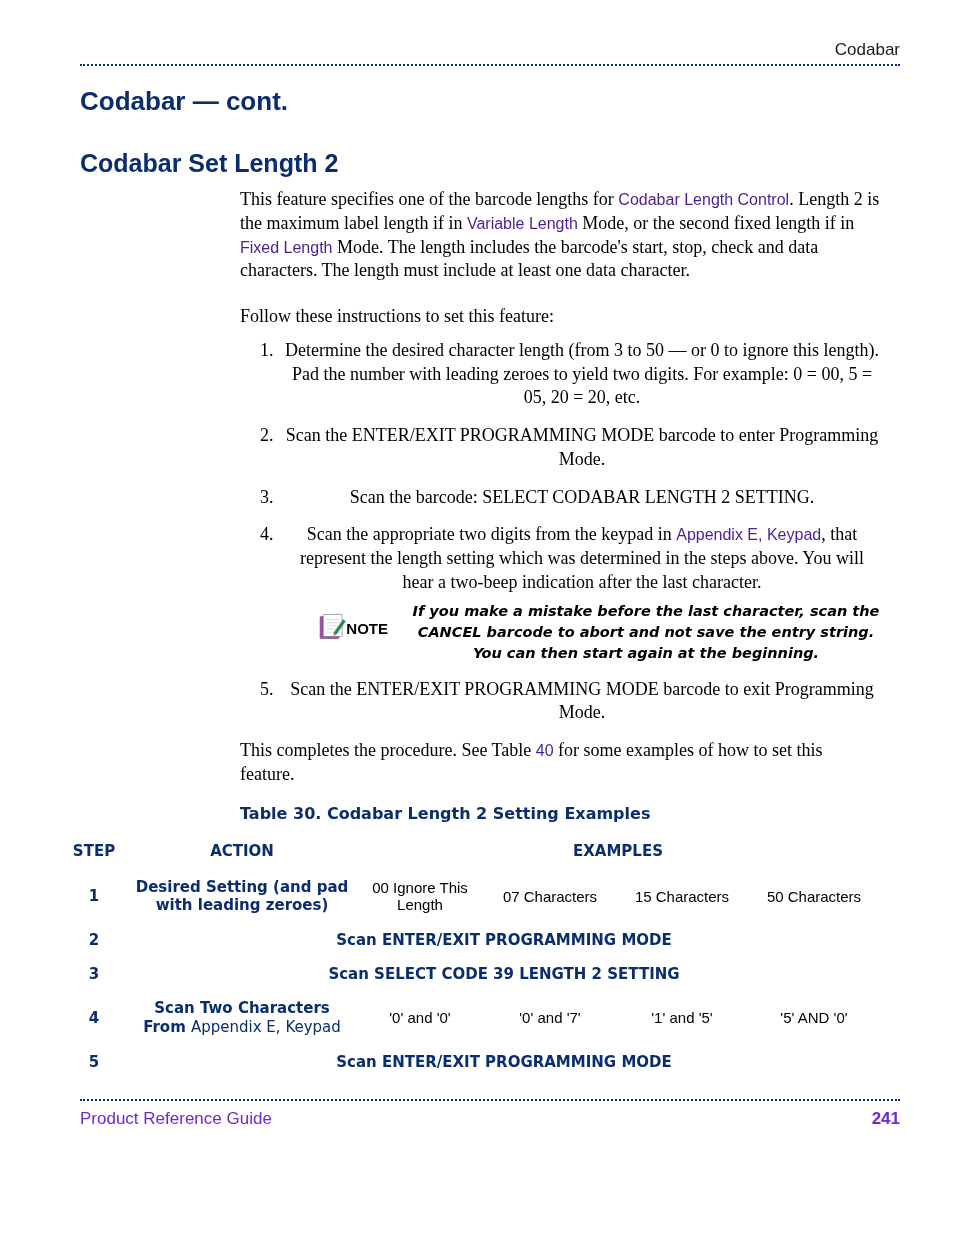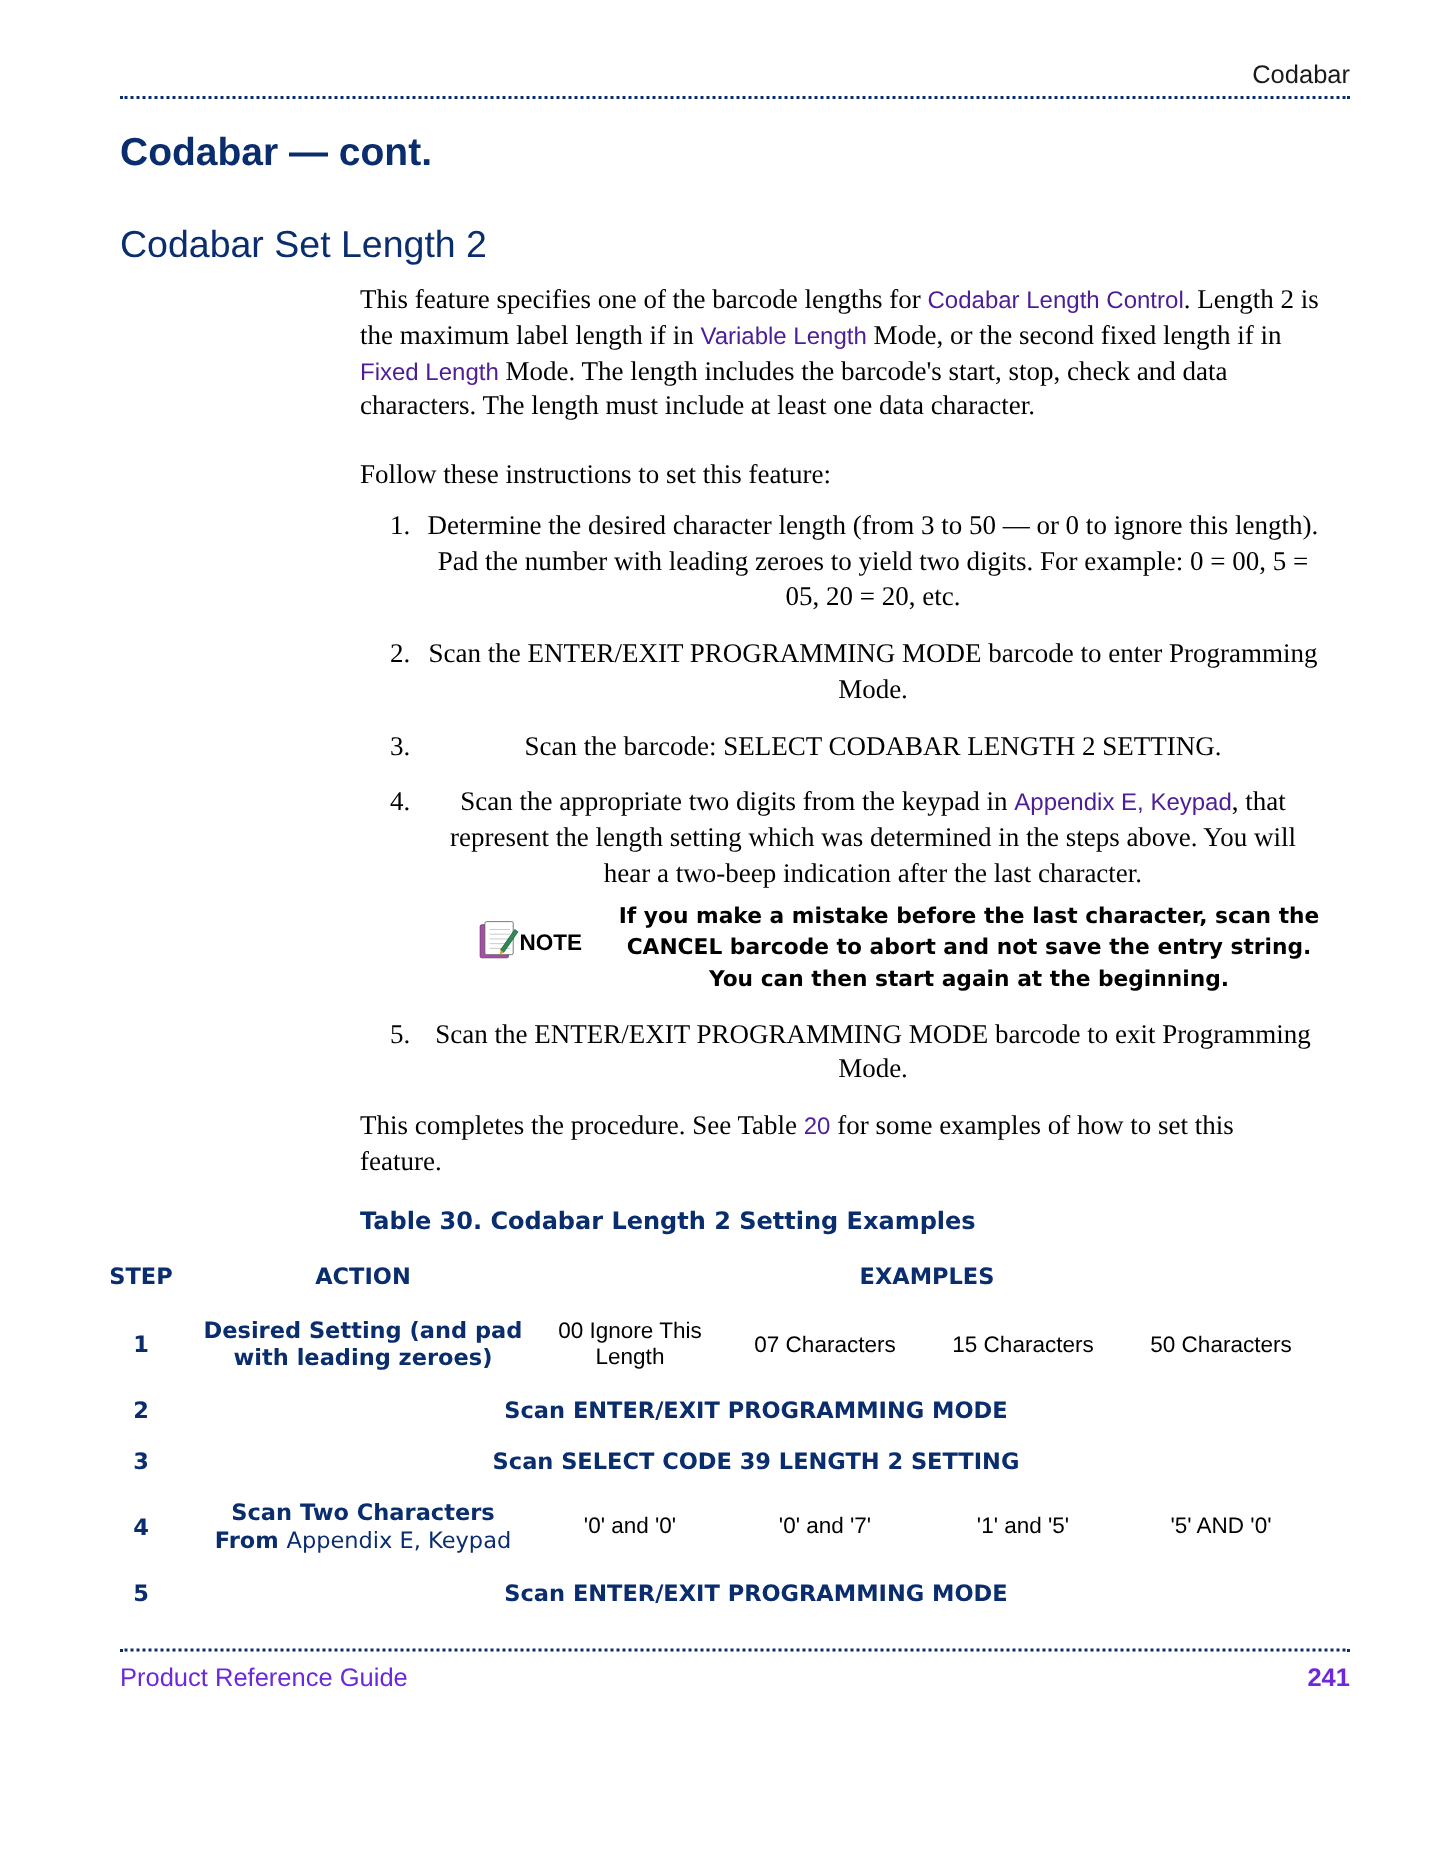--- a/index.html
+++ b/index.html
@@ -35,21 +35,21 @@
   }
   .h-cont {
     font-family: "Myriad Pro", "Segoe UI", Arial, sans-serif;
     font-weight: 700;
     color: #0a2d6e;
     font-size: 26px;
     margin: 0 0 32px 0;
   }
   .h-section {
     font-family: "Myriad Pro", "Segoe UI", Arial, sans-serif;
-    font-weight: 400;
+    font-weight: 700;
     color: #0a2d6e;
     font-size: 25px;
     margin: 16px 0 10px 0;
   }
   .body-block {
     margin-left: 160px;
     width: 640px;
     font-size: 18px;
     line-height: 1.32;
   }
@@ -87,20 +87,21 @@
     font-weight:700;
     font-size:15px;
     margin-top:4px;
   }
   .note-text {
     font-family: Verdana, "DejaVu Sans", Arial, sans-serif;
     font-weight:700;
     font-size:14.5px;
     line-height:1.45;
     flex:1;
+    font-style:italic;
   }
   .table-caption {
     font-family: Verdana, "DejaVu Sans", Arial, sans-serif;
     font-weight:700;
     color:#0a2d6e;
     font-size:16px;
     margin: 10px 0 12px 0;
   }
   table.ex {
     width: 100%;
@@ -191,21 +192,21 @@
             </svg>
             <div class="note-label">NOTE</div>
           </div>
           <div class="note-text">If you make a mistake before the last character, scan the CANCEL barcode to abort and not save the entry string. You can then start again at the beginning.</div>
         </div>
       </li>
       <li>Scan the ENTER/EXIT PROGRAMMING MODE barcode to exit Programming Mode.</li>
     </ol>
 
     <p style="margin-bottom:16px">
-      <span>This completes the procedure. See Table </span><span class="link">20</span><span> for some examples of how to set this feature.</span>
+      <span>This completes the procedure. See Table </span><span class="link">40</span><span> for some examples of how to set this feature.</span>
     </p>
 
     <div class="table-caption">Table 30. Codabar Length 2 Setting Examples</div>
   </div>
 
   <table class="ex">
     <tbody>
         <tr>
       <th>STEP</th>
       <th>ACTION</th>

